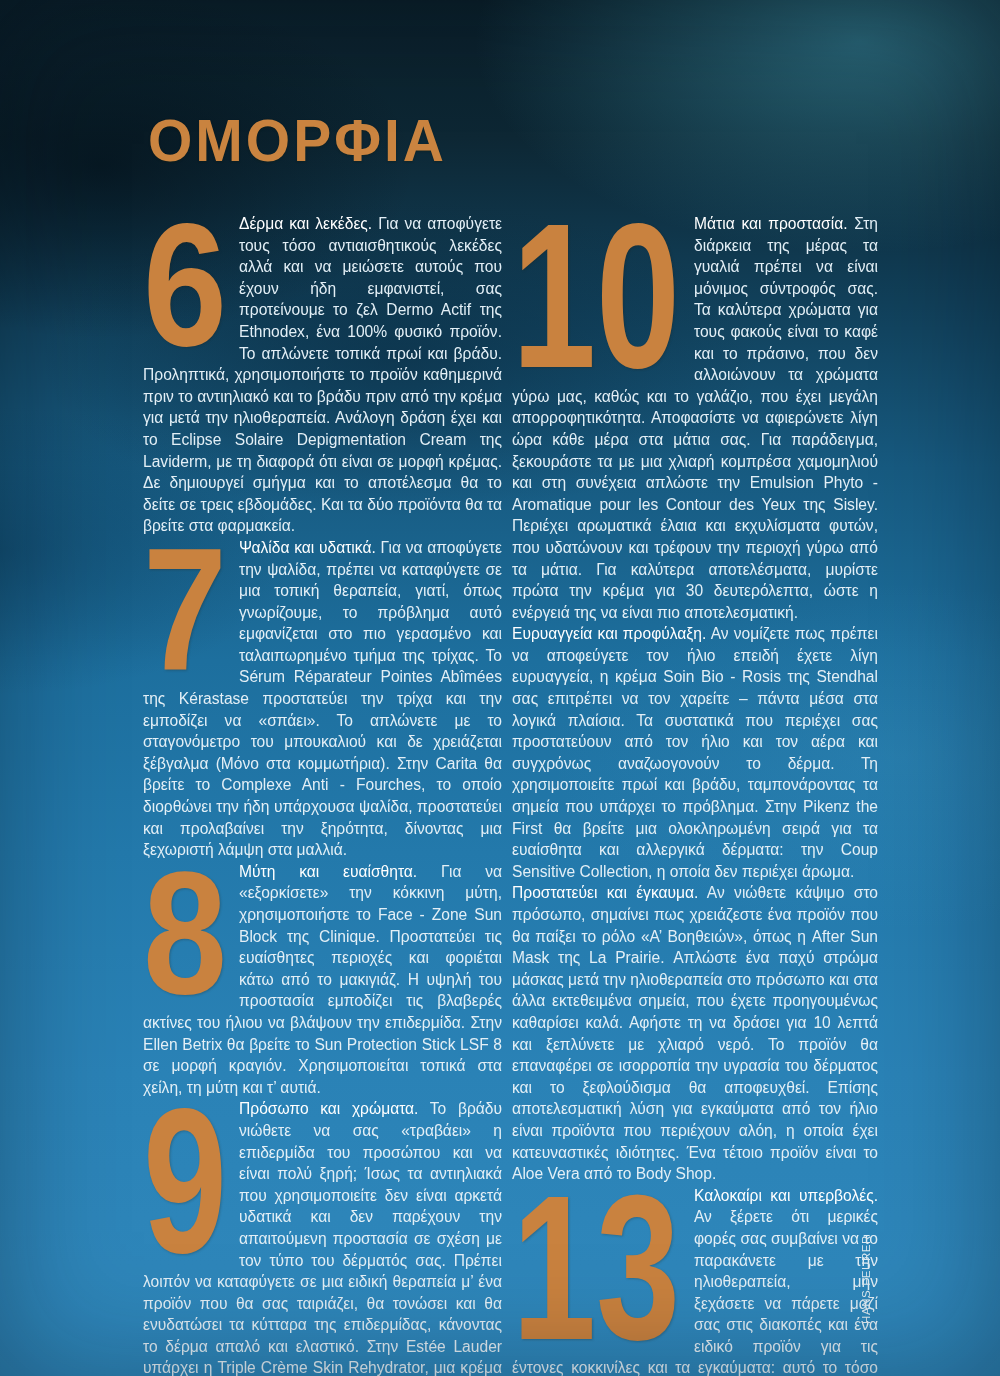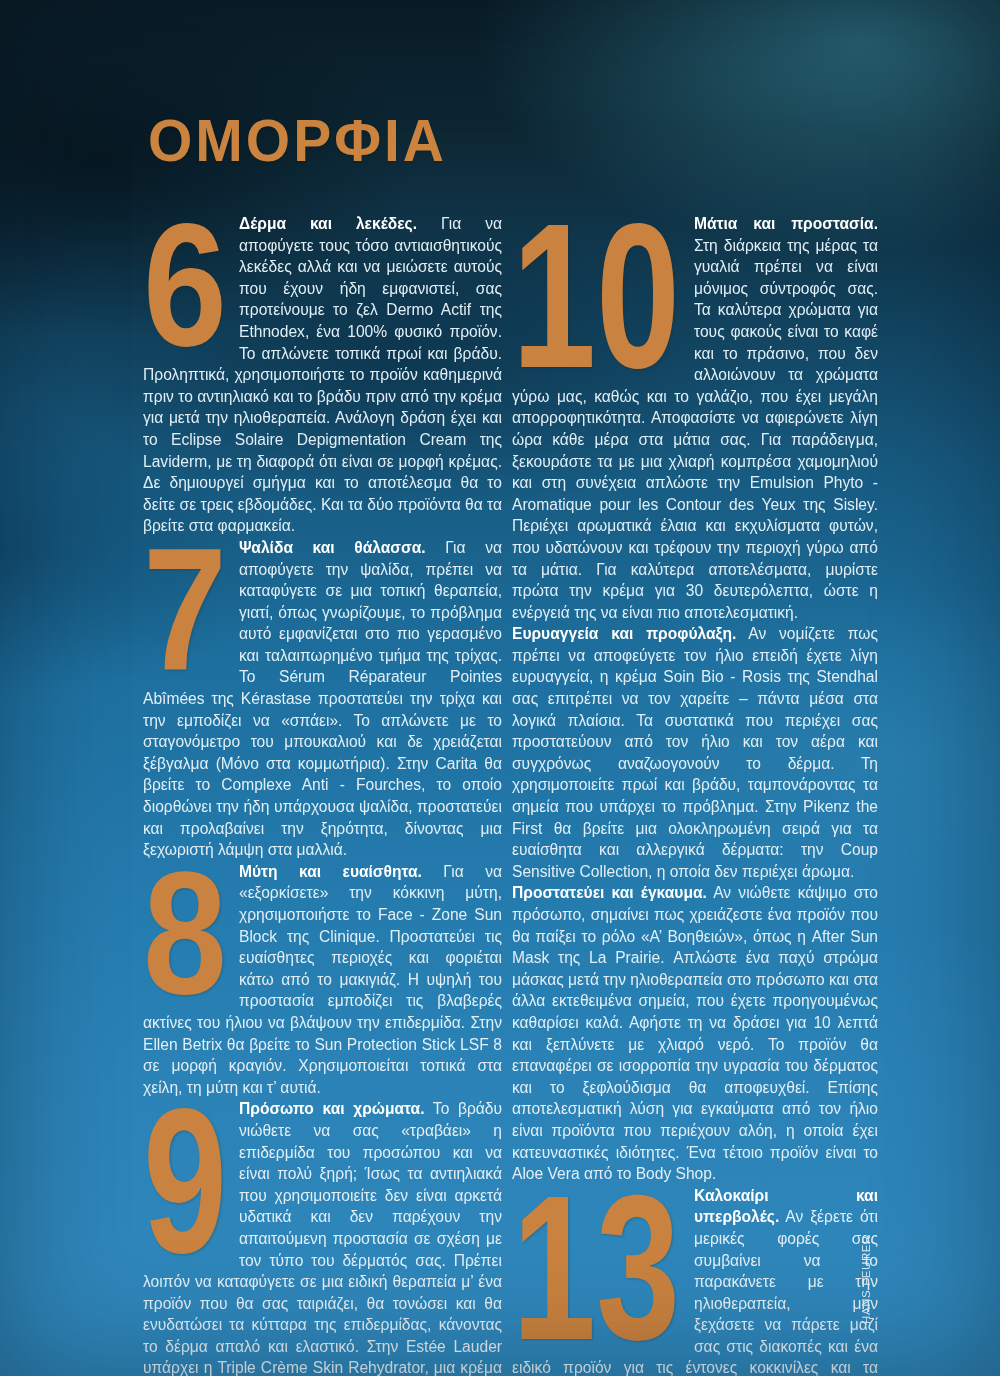--- a/index.html
+++ b/index.html
@@ -37,21 +37,21 @@
   .col {
     position:absolute; top:213px;
     color:#e3eff6;
     font-size:15.6px; line-height:21.6px;
     text-align: justify;
   }
   .col-left  { left:143px; width:359px; }
   .col-right { left:512px; width:366px; }
 
   .section { margin:0; }
-  .head { color:#ffffff; font-weight:bold; }
+  .head { color:#ffffff; font-weight:normal; }
 
   .numbox {
     float:left; color:#c9823f;
     margin:4px 12px 0 0;
   }
   .numbox svg { display:block; width:100%; height:100%; overflow:visible;
     filter: drop-shadow(1px 1px 1px rgba(30,30,20,0.25)); }
   .numbox text { font-family:"Liberation Sans", sans-serif; font-weight:bold; }
 
   .n1  { width:84px;  height:128px; }
@@ -83,21 +83,21 @@
       <b class="head">Δέρμα και λεκέδες.</b>
       <span>Για να αποφύγετε τους τόσο αντιαισθητικούς λεκέδες αλλά και να μειώσετε αυτούς που έχουν ήδη εμφανιστεί, σας προτείνουμε το ζελ Dermo Actif της Ethnodex, ένα 100% φυσικό προϊόν. Το απλώνετε τοπικά πρωί και βράδυ. Προληπτικά, χρησιμοποιήστε το προϊόν καθημερινά πριν το αντιηλιακό και το βράδυ πριν από την κρέμα για μετά την ηλιοθεραπεία. Ανάλογη δράση έχει και το Eclipse Solaire Depigmentation Cream της Laviderm, με τη διαφορά ότι είναι σε μορφή κρέμας. Δε δημιουργεί σμήγμα και το αποτέλεσμα θα το δείτε σε τρεις εβδομάδες. Και τα δύο προϊόντα θα τα βρείτε στα φαρμακεία.</span>
     </p>
 
     <p class="section">
       <span class="numbox n1">
           <svg viewBox="0 0 58 100" preserveAspectRatio="none">
             <text x="0" y="100" font-size="137" textLength="58" lengthAdjust="spacingAndGlyphs" fill="currentColor">7</text>
           </svg>
         </span>
-      <b class="head">Ψαλίδα και θάλασσα.</b>
+      <b class="head">Ψαλίδα και υδατικά.</b>
       <span>Για να αποφύγετε την ψαλίδα, πρέπει να καταφύγετε σε μια τοπική θεραπεία, γιατί, όπως γνωρίζουμε, το πρόβλημα αυτό εμφανίζεται στο πιο γερασμένο και ταλαιπωρημένο τμήμα της τρίχας. Το Sérum Réparateur Pointes Abîmées της Kérastase προστατεύει την τρίχα και την εμποδίζει να «σπάει». Το απλώνετε με το σταγονόμετρο του μπουκαλιού και δε χρειάζεται ξέβγαλμα (Μόνο στα κομμωτήρια). Στην Carita θα βρείτε το Complexe Anti - Fourches, το οποίο διορθώνει την ήδη υπάρχουσα ψαλίδα, προστατεύει και προλαβαίνει την ξηρότητα, δίνοντας μια ξεχωριστή λάμψη στα μαλλιά.</span>
     </p>
 
     <p class="section">
       <span class="numbox n1">
           <svg viewBox="0 0 58 100" preserveAspectRatio="none">
             <text x="0" y="100" font-size="137" textLength="58" lengthAdjust="spacingAndGlyphs" fill="currentColor">8</text>
           </svg>
         </span>
       <b class="head">Μύτη και ευαίσθητα.</b>

